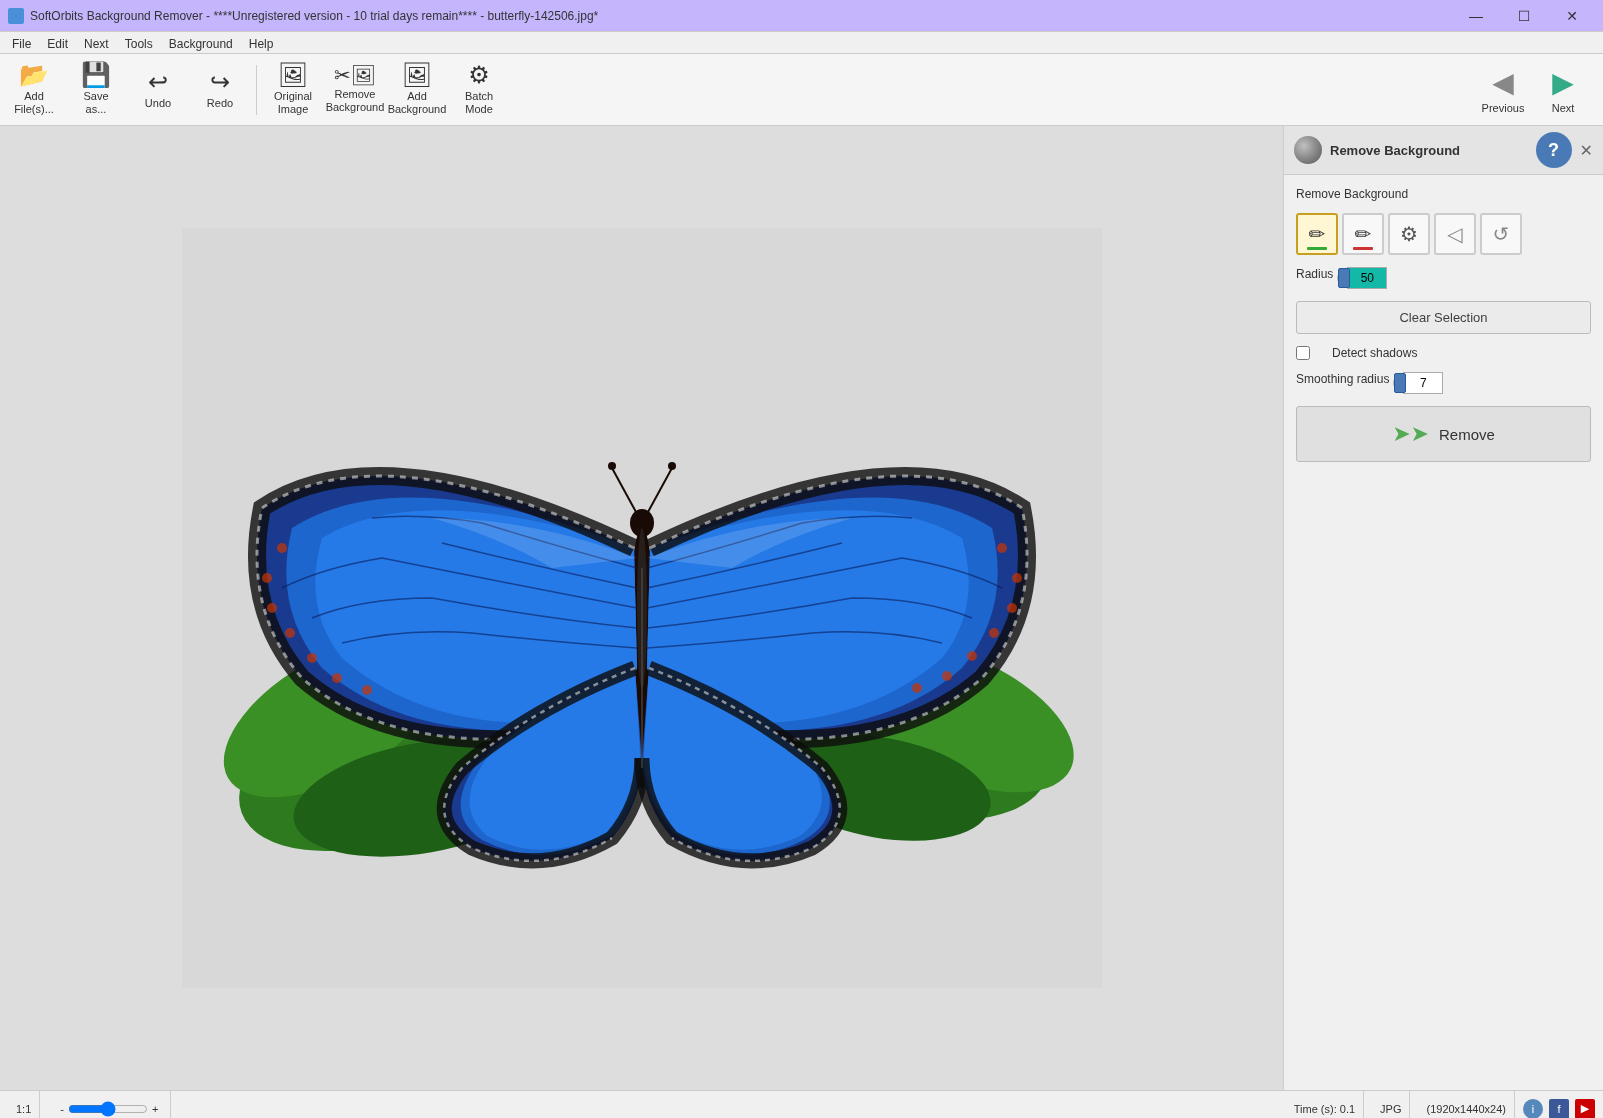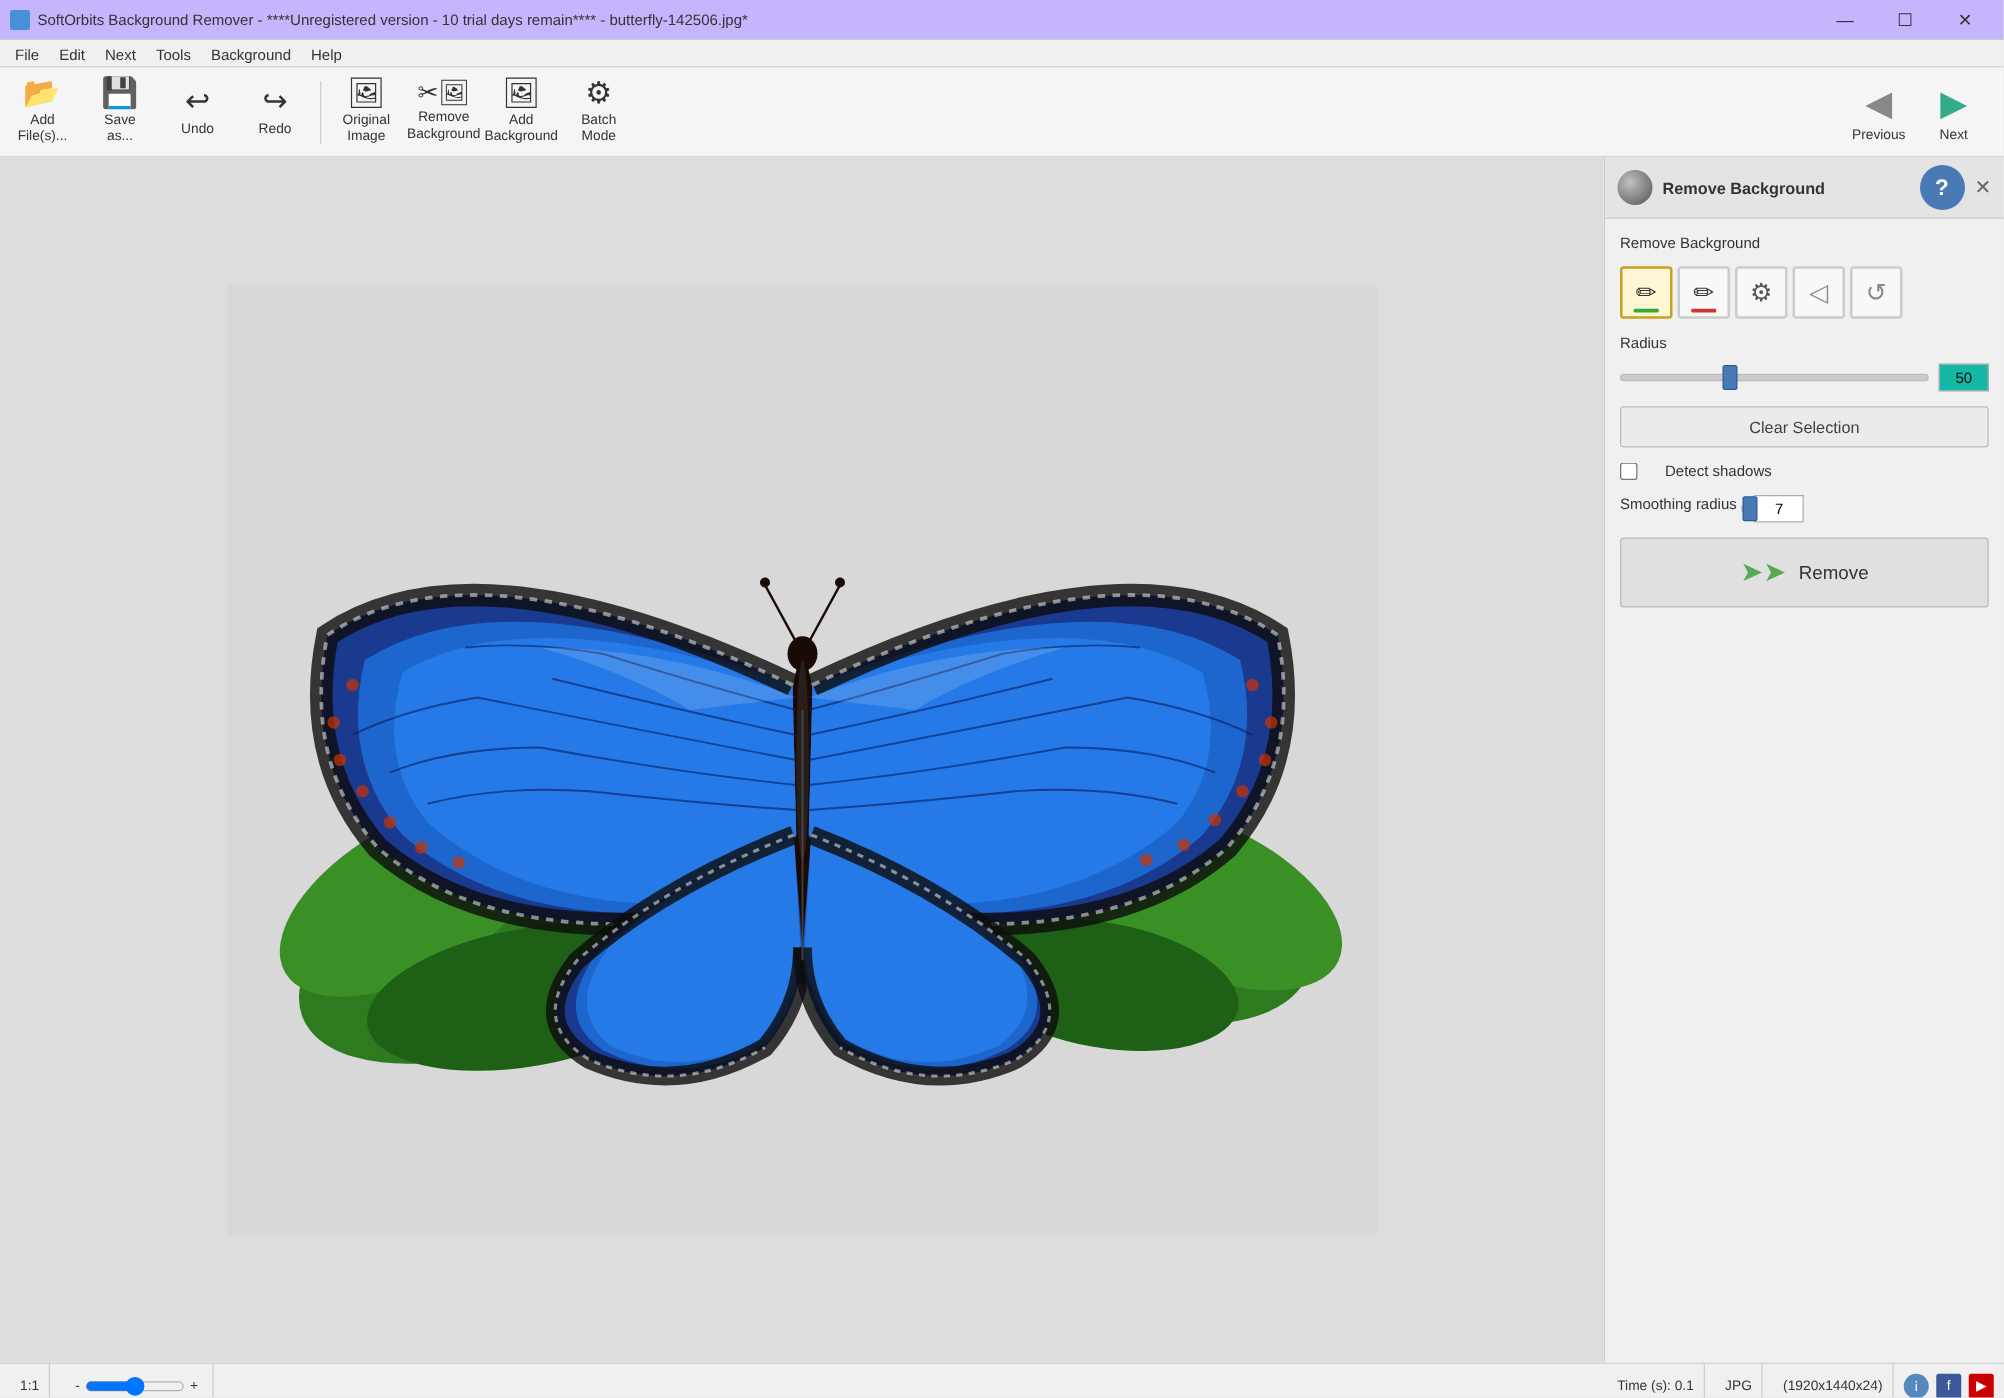--- a/index.html
+++ b/index.html
@@ -138,21 +138,21 @@
       width: 42px; height: 42px; border: 2px solid #ccc; background: #f8f8f8;
       cursor: pointer; display: flex; align-items: center; justify-content: center;
       font-size: 18px; border-radius: 3px; position: relative;
     }
     .tool-btn.active { background: #fff7d4; border-color: #c8a020; }
     .tool-underline { position: absolute; bottom: 3px; left: 50%; transform: translateX(-50%); width: 20px; height: 3px; border-radius: 1px; }
     .tool-underline.green { background: #3a3; }
     .tool-underline.red { background: #c33; }
 
     
-    .radius-section { display: flex; flex-direction: column; gap: 4px; }
+    .radius-section { display: flex; flex-direction: row; gap: 4px; }
     .slider-row { display: flex; align-items: center; gap: 8px; }
     .slider-track {
       flex: 1; height: 6px; background: #ddd; border-radius: 3px;
       position: relative; cursor: pointer;
     }
     .slider-value {
       width: 36px; height: 22px; border: 1px solid #aaa; background: white;
       text-align: center; font-size: 12px; display: flex; align-items: center; justify-content: center;
     }
 

